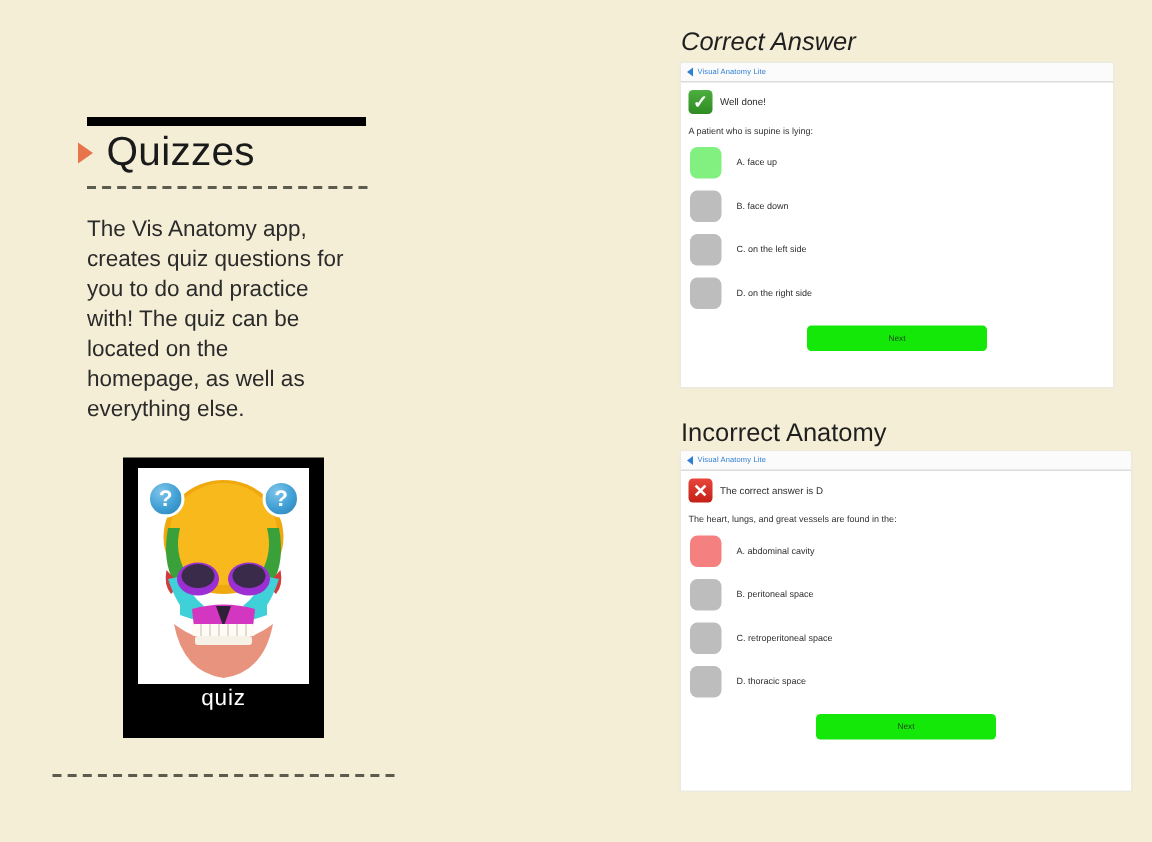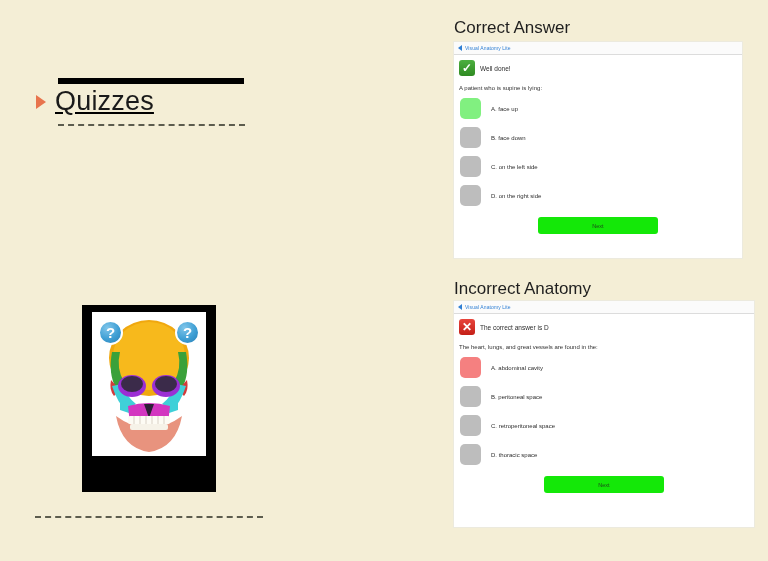--- a/index.html
+++ b/index.html
@@ -12,22 +12,22 @@
   .slide { position: relative; width: 768px; height: 561px; background: #f4eed6; }
 
   
   .left-col { position: absolute; left: 0; top: 0; width: 300px; height: 561px; }
 
   .title-rule {
     position: absolute; left: 58px; top: 78px;
     width: 186px; height: 6px; background: #000000;
   }
   .title-row {
-    position: absolute; left: 36px; top: 88px;
-    display: flex; align-items: center; gap: 9px; text-decoration: underline;
+    position: absolute; left: 52px; top: 88px;
+    display: flex; align-items: center; gap: 9px;
   }
   .bullet-tri {
     width: 0; height: 0;
     border-top: 7px solid transparent;
     border-bottom: 7px solid transparent;
     border-left: 10px solid #e8744d;
   }
   .title-text {
     font-size: 27px; color: #1a1a1a; letter-spacing: .2px; line-height: 1;
   }
@@ -119,20 +119,21 @@
 
     <div class="title-rule"></div>
 
     <div class="title-row">
       <div class="bullet-tri"></div>
       <div class="title-text">Quizzes</div>
     </div>
 
     <div class="dash-rule"></div>
 
+    <div class="body-text">The Vis Anatomy app, creates quiz questions for you to do and practice with! The quiz can be located on the homepage, as well as everything else.</div>
 
     <div class="quiz-tile">
       <div class="skull-canvas">
         <svg viewBox="0 0 114 144" width="114" height="144">
 
           <ellipse cx="57" cy="46" rx="40" ry="38" fill="#f0a80f"></ellipse>
           <ellipse cx="57" cy="44" rx="36" ry="34" fill="#f7b91c"></ellipse>
           <path d="M20 40 Q16 62 24 76 L32 70 Q24 56 28 40 Z" fill="#3aa13a"></path>
           <path d="M94 40 Q98 62 90 76 L82 70 Q90 56 86 40 Z" fill="#3aa13a"></path>
           <path d="M19 68 Q17 78 22 84 L28 78 Z" fill="#d33a3a"></path>
@@ -159,26 +160,27 @@
             <line x1="54" y1="104" x2="54" y2="112"></line>
             <line x1="60" y1="104" x2="60" y2="112"></line>
             <line x1="66" y1="104" x2="66" y2="112"></line>
             <line x1="72" y1="104" x2="72" y2="112"></line>
           </g>
           <rect x="38" y="112" width="38" height="6" rx="2" fill="#f6f2e8"></rect>
         </svg>
         <div class="qmark l">?</div>
         <div class="qmark r">?</div>
       </div>
+      <div class="quiz-caption">quiz</div>
     </div>
 
     <div class="dash-rule bottom"></div>
   </div>
 
-  <div class="panel-title" style="left:454px; top:18px;">Correct Answer</div>
+  <div class="panel-title" style="left:454px; top:18px;font-style:italic;">Correct Answer</div>
 
   <div class="phone-panel" style="left:454px; top:42px; width:288px; height:216px;">
     <div class="nav-bar">
       <div class="chev"></div>
       <span class="nav-title">Visual Anatomy Lite</span>
     </div>
 
     <div class="result-row">
       <div class="res-icon ok">✓</div>
       <span class="res-text">Well done!</span>

